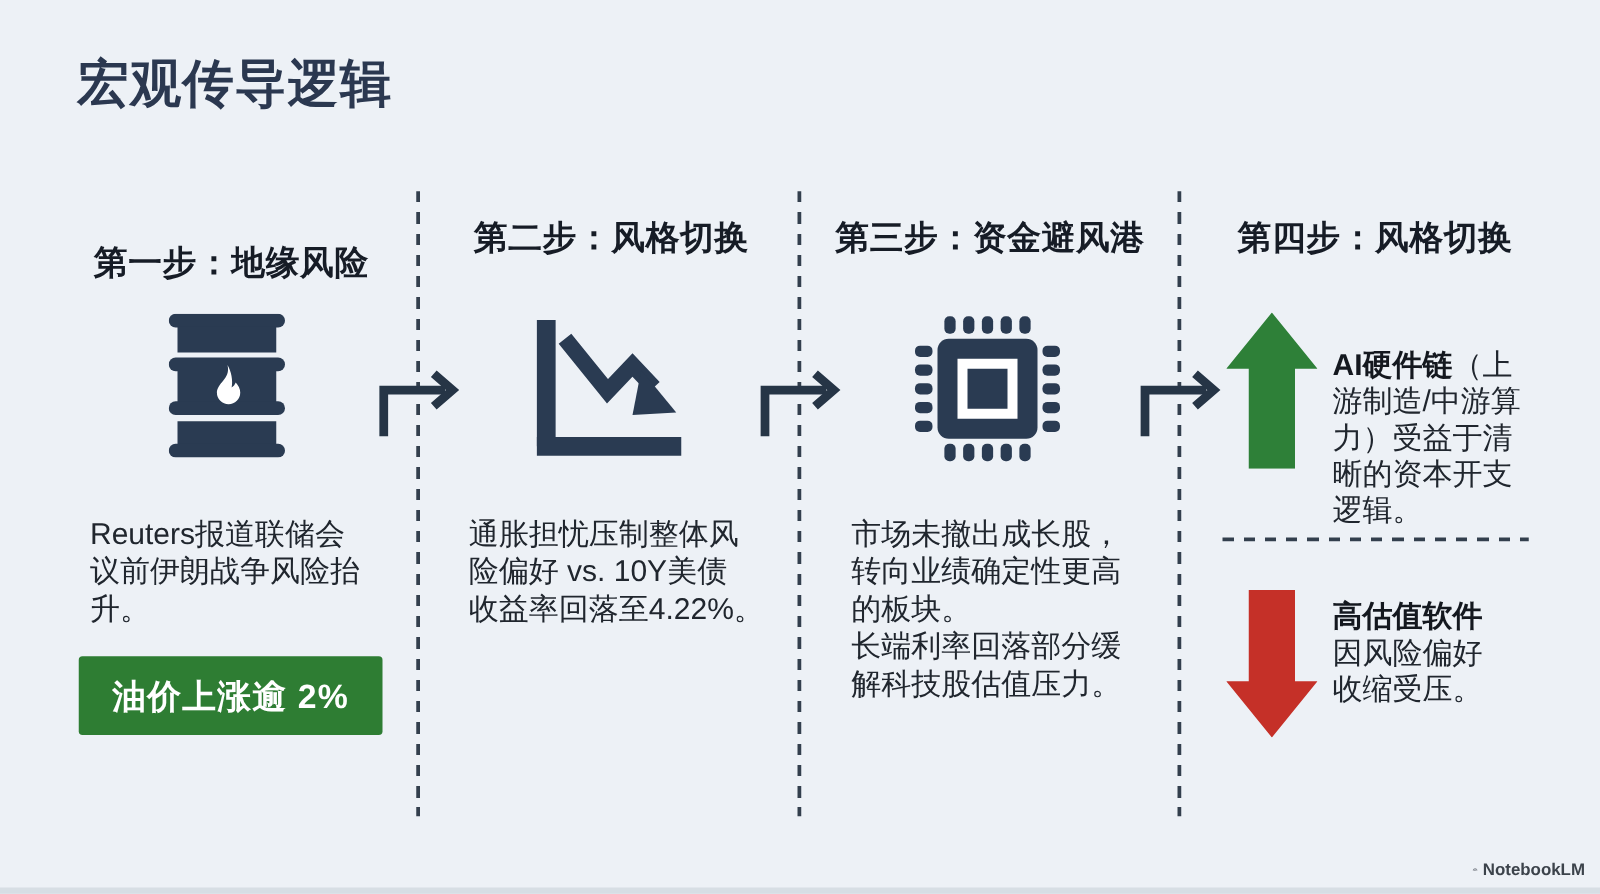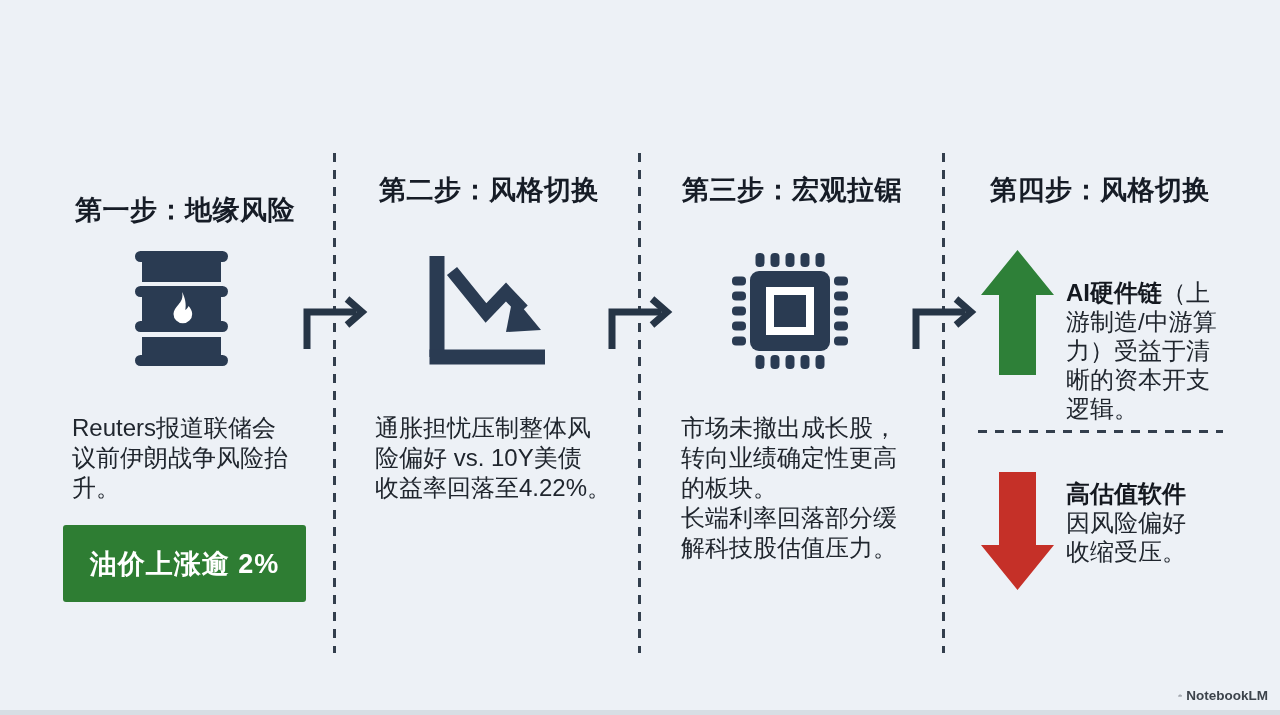--- a/index.html
+++ b/index.html
@@ -43,21 +43,21 @@
 
   .body-text{
     font-size:24px;line-height:30px;
     white-space:pre-line;color:#20262e;
   }
   .b1{left:72px;top:413px;width:245px;}
   .b2{left:375px;top:413px;width:250px;}
   .b3{left:681px;top:413px;width:250px;}
 
   .badge{
-    left:63px;top:525px;width:243px;height:77px;
+    left:63px;top:525px;width:243px;height:63px;
     background:#2e7d33;border-radius:3px;
     display:flex;align-items:center;justify-content:center;
     color:#ffffff;font-size:27px;font-weight:700;letter-spacing:1px;
   }
 
   .c4-text{font-size:24px;line-height:29px;color:#20262e;}
   .c4-up{left:1066px;top:250px;width:166px;margin-top:28px;}
   .c4-down{left:1066px;top:479px;width:166px;}
   .c4-text b{font-weight:700;color:#14181f;}
   .c4-down b{display:block;}
@@ -72,28 +72,29 @@
   .bottom-strip{
     left:0;bottom:0;width:1280px;height:5px;
     background:rgba(176,186,195,0.35);
   }
 </style>
 </head>
 <body>
 
 <div class="stage">
 
+  <h1 class="abs page-title">宏观传导逻辑</h1>
 
   <div class="abs vdivider vd1"></div>
   <div class="abs vdivider vd2"></div>
   <div class="abs vdivider vd3"></div>
 
   <div class="abs col-header h1">第一步：地缘风险</div>
   <div class="abs col-header h2">第二步：风格切换</div>
-  <div class="abs col-header h3">第三步：宏观拉锯</div>
+  <div class="abs col-header h3">第三步：资金避风港</div>
   <div class="abs col-header h4">第四步：风格切换</div>
 
   <svg class="abs" style="left:135px;top:251px;" width="93" height="115" viewBox="0 0 93 115">
     <g fill="#2a3b52">
       <rect x="0" y="0" width="93" height="11" rx="5.5"></rect>
       <rect x="7" y="10" width="79" height="21"></rect>
       <rect x="0" y="35" width="93" height="11" rx="5.5"></rect>
       <rect x="7" y="45" width="79" height="26"></rect>
       <rect x="0" y="70" width="93" height="11" rx="5.5"></rect>
       <rect x="7" y="86" width="79" height="19"></rect>

